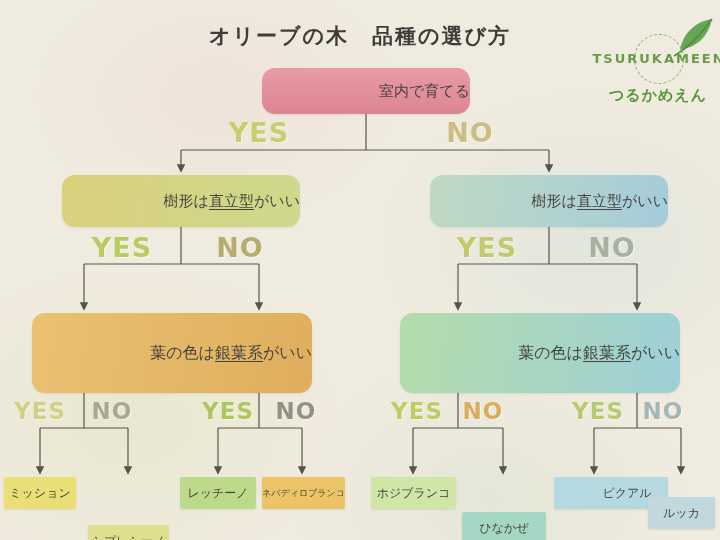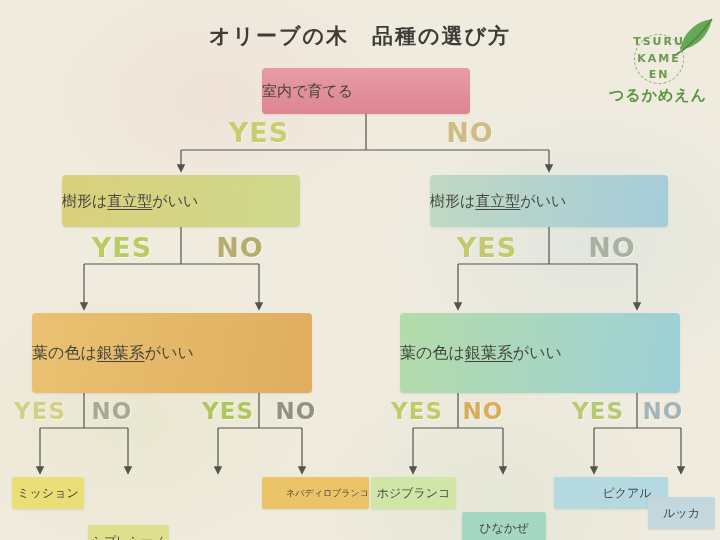--- a/index.html
+++ b/index.html
@@ -16,40 +16,40 @@
       radial-gradient(280px 200px at 68% 92%, rgba(150,200,160,0.12), rgba(150,200,160,0) 70%),
       #f0ebdf;
   }
   .title{
     position:absolute;top:22px;left:0;width:100%;
     margin:0;text-align:center;
     font-size:21px;font-weight:bold;color:#3c3c38;letter-spacing:2px;
   }
   .connectors{position:absolute;left:0;top:0;}
   .qbox{
-    position:absolute;display:flex;align-items:center;justify-content:flex-start;
-    border-radius:4px;color:#45453e;font-size:15px;
+    position:absolute;display:flex;align-items:center;justify-content:flex-end;
+    border-radius:13px;color:#45453e;font-size:15px;
     box-shadow:0 1px 2px rgba(0,0,0,0.08);
     text-align:center;
   }
   .qbox .em{text-decoration:underline;text-underline-offset:3px;}
   #box-root{left:262px;top:68px;width:208px;height:46px;}
   #box-shape-l{left:62px;top:175px;width:238px;height:52px;}
   #box-shape-r{left:430px;top:175px;width:238px;height:52px;}
   #box-leaf-l{left:32px;top:313px;width:280px;height:80px;font-size:16px;}
   #box-leaf-r{left:400px;top:313px;width:280px;height:80px;font-size:16px;}
   .variety{
     position:absolute;top:477px;height:32px;
     display:flex;align-items:center;justify-content:center;
     border-radius:2px;font-size:12px;color:#45453e;
     box-shadow:0 1px 2px rgba(0,0,0,0.08);
     white-space:nowrap;
   }
-  #v0{left:12px;width:72px;} #v1{left:88px;width:81px;margin-top:48px;} #v2{left:180px;width:76px;}
-  #v3{left:262px;width:83px;font-size:9px;padding-left:24px;} #v4{left:371px;width:85px;}
+  #v0{left:4px;width:72px;} #v1{left:88px;width:81px;margin-top:48px;} #v2{left:180px;width:76px;}
+  #v3{left:262px;width:83px;font-size:9px;} #v4{left:371px;width:85px;}
   #v5{left:462px;width:84px;margin-top:35px;} #v6{left:554px;width:82px;padding-left:32px;} #v7{left:648px;width:67px;}
   .yn{
     position:absolute;transform:translate(-50%,-50%);
     font-weight:800;font-size:27px;letter-spacing:1px;
     text-shadow:1px 1px 0 rgba(255,255,255,0.55);
     opacity:0.92;
   }
   .yn.sm{font-size:23px;}
   
   #yn-root-y{left:259px;top:132px;} #yn-root-n{left:470px;top:132px;}
@@ -57,22 +57,22 @@
   #yn-sr-y{left:487px;top:247px;}  #yn-sr-n{left:612px;top:247px;}
   #yn-ll-y{left:40px;top:411px;}   #yn-ll-n{left:112px;top:411px;}
   #yn-lr-y{left:228px;top:411px;}  #yn-lr-n{left:296px;top:411px;}
   #yn-rl-y{left:417px;top:411px;}  #yn-rl-n{left:483px;top:411px;}
   #yn-rr-y{left:598px;top:411px;}  #yn-rr-n{left:663px;top:411px;}
   
   .logo{position:absolute;left:598px;top:10px;width:120px;height:96px;}
   .logo-circle{
     position:absolute;left:36px;top:24px;width:48px;height:48px;
     border:1.5px dashed #8aa86a;border-radius:50%;
-    display:flex;flex-direction:column;align-items:center;justify-content:center;
-    color:#6a9a4a;font-size:11px;letter-spacing:2px;line-height:1.5;font-weight:bold;
+    display:flex;flex-direction:row;align-items:center;justify-content:center;
+    color:#6a9a4a;font-size:13px;letter-spacing:2px;line-height:1.5;font-weight:bold;
   }
   .logo-leaf{position:absolute;left:72px;top:2px;}
   .logo-name{
     position:absolute;left:0;top:76px;width:120px;text-align:center;
     color:#57963e;font-size:15px;font-weight:bold;letter-spacing:1px;
   }
 </style>
 </head>
 <body>
 
@@ -165,19 +165,20 @@
   <div class="yn sm" id="yn-lr-n" style="color: rgb(139, 139, 125);">NO</div>
 
   <div class="yn sm" id="yn-rl-y" style="color: rgb(188, 202, 92);">YES</div>
   <div class="yn sm" id="yn-rl-n" style="color: rgb(216, 168, 78);">NO</div>
 
   <div class="yn sm" id="yn-rr-y" style="color: rgb(179, 200, 106);">YES</div>
   <div class="yn sm" id="yn-rr-n" style="color: rgb(157, 177, 180);">NO</div>
 
   <div class="variety" id="v0" style="background: rgb(234, 223, 118);">ミッション</div>
   <div class="variety" id="v1" style="background: rgb(223, 224, 142);">シプレシーノ</div>
+  <div class="variety" id="v2" style="background: rgb(189, 218, 138);">レッチーノ</div>
   <div class="variety" id="v3" style="background: rgb(236, 196, 104);">ネバディロブランコ</div>
   <div class="variety" id="v4" style="background: rgb(207, 230, 166); font-family: Liberation Serif, serif;">ホジブランコ</div>
   <div class="variety" id="v5" style="background: rgb(165, 215, 197);">ひなかぜ</div>
   <div class="variety" id="v6" style="background: rgb(180, 217, 224);">ピクアル</div>
   <div class="variety" id="v7" style="background: rgb(195, 216, 222); margin-top: 20px;">ルッカ</div>
 
 </div>
 
 </body></html>

